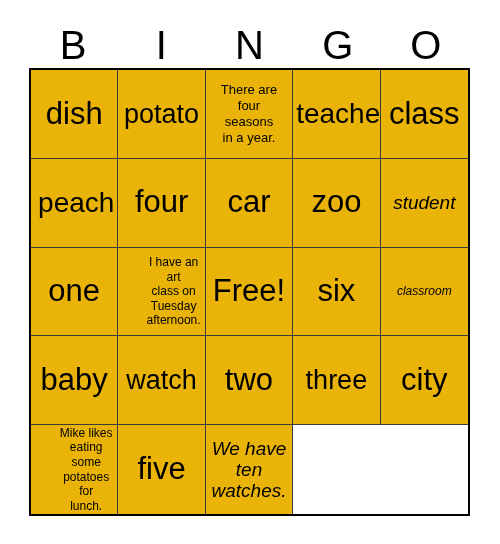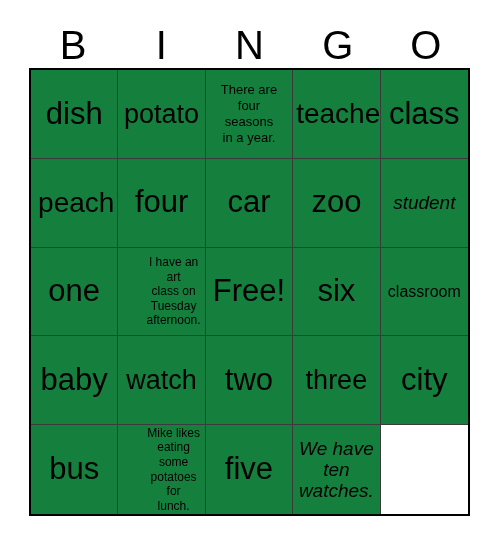--- a/index.html
+++ b/index.html
@@ -55,41 +55,41 @@
   .cell {
     box-sizing: border-box;
     border-right: 1px solid #3b3b3b;
     border-bottom: 1px solid #3b3b3b;
     display: flex;
     align-items: center;
     justify-content: center;
     text-align: center;
     padding: 2px 3px;
     overflow: hidden;
-    background: #15803d;
+    background: #eab308;
   }
   .cell:nth-child(5n) {
     border-right: none;
   }
   .cell:nth-child(n+21) {
     border-bottom: none;
   }
   .cell-text {
     display: block;
     width: 100%;
     line-height: 1.12;
     white-space: pre-line;
     word-break: normal;
   }
   
   .s-xl  { font-size: 31px; }
   .s-lg  { font-size: 27px; }
   .s-md  { font-size: 28px; text-align: right; }
   .s-sm  { font-size: 19px; font-style: italic; }
-  .s-xs  { font-size: 16px; }
+  .s-xs  { font-size: 12px; font-style: italic; }
   .s-xxs { font-size: 13px; line-height: 1.22; }
   .s-tiny{ font-size: 12px; line-height: 1.22; margin-left: 24px; }
 </style>
 </head>
 <body>
 
 <div class="card">
 
   <div class="header-row">
     <div class="header-cell">B</div>
@@ -160,23 +160,20 @@
       <div class="cell">
         <span class="cell-text s-xl">two</span>
       </div>
       <div class="cell">
         <span class="cell-text s-lg">three</span>
       </div>
       <div class="cell">
         <span class="cell-text s-xl">city</span>
       </div>
       <div class="cell">
-        <span class="cell-text s-xl">bus</span>
-      </div>
-      <div class="cell">
         <span class="cell-text s-tiny">Mike likes
 eating some
 potatoes for
 lunch.</span>
       </div>
       <div class="cell">
         <span class="cell-text s-xl">five</span>
       </div>
       <div class="cell">
         <span class="cell-text s-sm">We have

